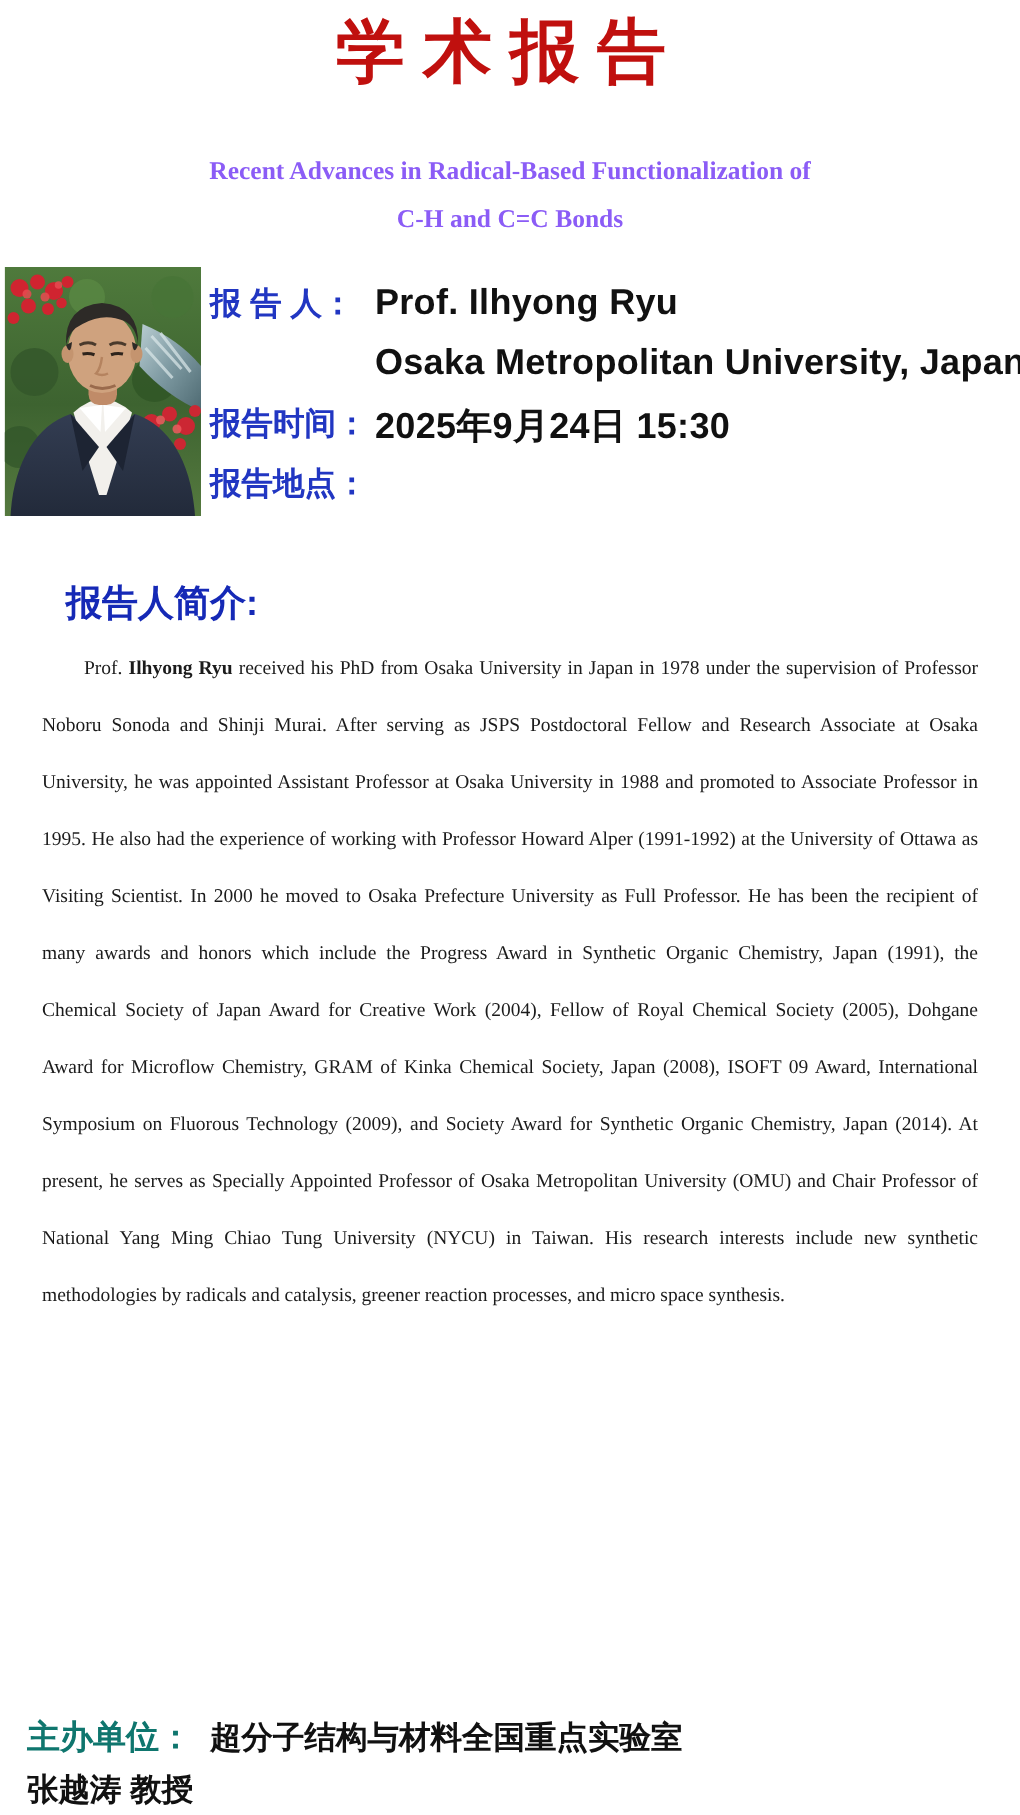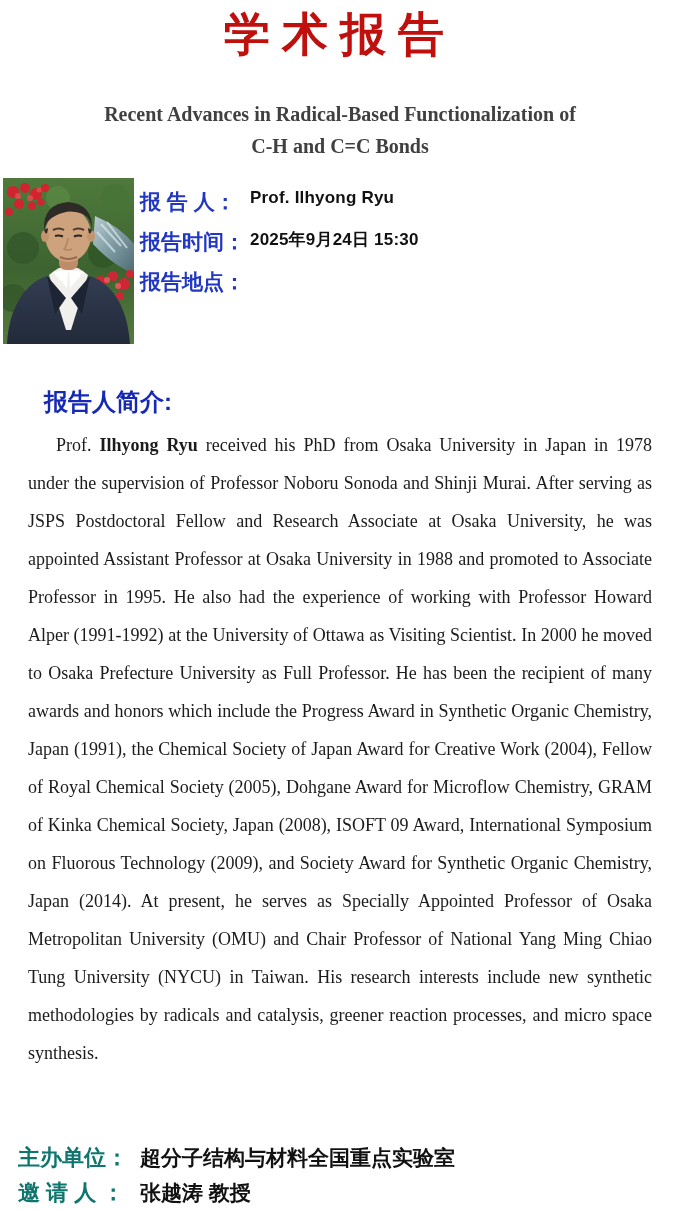--- a/index.html
+++ b/index.html
@@ -17,52 +17,52 @@
     text-align:center;
     font-size:46px;font-weight:900;
     letter-spacing:12px;
     color:#c0100e;
     font-family:"Liberation Sans",sans-serif;
   }
   .en-title{
     position:absolute;top:98px;left:0;width:680px;
     text-align:center;
     font-family:"Liberation Serif",serif;
-    font-weight:bold;font-size:20px;line-height:32px;
-    color:#404040;
+    font-weight:bold;font-size:17px;line-height:32px;
+    color:#8b5cf6;
   }
   
   .photo{
     position:absolute;left:3px;top:178px;
     width:131px;height:166px;
     overflow:hidden;
   }
   
   .info{
     position:absolute;left:140px;top:188px;width:540px;
   }
   .info-row{display:flex;height:40px;align-items:flex-start;}
   .info-label{
     width:110px;flex:0 0 110px;
     color:#2136c2;font-weight:bold;font-size:21px;
     white-space:nowrap;
   }
   .info-value{
-    color:#111111;font-weight:bold;font-size:17px;
+    color:#111111;font-weight:bold;font-size:24px;
     white-space:nowrap;letter-spacing:0.2px;
   }
   
   .bio-heading{
     position:absolute;left:44px;top:386px;
     color:#1529b6;font-weight:bold;font-size:24px;
   }
   .bio-paragraph{
     position:absolute;left:28px;top:426px;width:624px;
     font-family:"Liberation Serif",serif;
-    font-size:18px;line-height:38px;
+    font-size:13px;line-height:38px;
     text-align:justify;text-indent:28px;
     color:#1b1b1b;
   }
   .bio-paragraph b{font-weight:bold;}
   
   .footer{
     position:absolute;left:18px;top:1140px;width:650px;
   }
   .footer-row{display:flex;align-items:center;height:35px;}
   .footer-label{
@@ -174,35 +174,38 @@
       <path d="M57,79 Q65,83 74,79" stroke="#9a6a4c" stroke-width="2" fill="none"></path>
     </svg>
   </div>
 
   <div class="info">
     <div class="info-row">
       <span class="info-label">报 告 人：</span>
       <span class="info-value">Prof. Ilhyong Ryu</span>
     </div>
     <div class="info-row">
+      <span class="info-label"></span>
+      <span class="info-value">Osaka Metropolitan University, Japan</span>
+    </div>
+    <div class="info-row">
       <span class="info-label">报告时间：</span>
       <span class="info-value">2025年9月24日  15:30</span>
     </div>
     <div class="info-row">
       <span class="info-label">报告地点：</span>
     </div>
   </div>
 
   <div class="bio-heading">报告人简介:</div>
   <div class="bio-paragraph"><span>Prof. </span><b>Ilhyong Ryu</b><span>  received his PhD from Osaka University in Japan in 1978 under the supervision of Professor Noboru Sonoda and Shinji Murai. After serving as JSPS Postdoctoral Fellow and Research Associate at Osaka University, he was appointed Assistant Professor at Osaka University in 1988 and promoted to Associate Professor in 1995.  He also had the experience of working with Professor Howard Alper (1991-1992) at the University of Ottawa as Visiting Scientist. In 2000 he moved to Osaka Prefecture University as Full Professor. He has been the recipient of many awards and honors which include the Progress Award in Synthetic Organic Chemistry, Japan (1991), the Chemical Society of Japan Award for Creative Work (2004), Fellow of Royal Chemical Society (2005), Dohgane Award for Microflow Chemistry, GRAM of Kinka Chemical Society, Japan (2008), ISOFT 09 Award, International Symposium on Fluorous Technology (2009), and Society Award for Synthetic Organic Chemistry, Japan (2014).  At present, he serves as Specially Appointed Professor of Osaka Metropolitan University (OMU) and Chair Professor of National Yang Ming Chiao Tung University (NYCU) in Taiwan. His research interests include new synthetic methodologies by radicals and catalysis, greener reaction processes, and micro space synthesis.</span></div>
 
   <div class="footer">
     <div class="footer-row">
       <span class="footer-label">主办单位：</span>
       <span class="footer-value">超分子结构与材料全国重点实验室</span>
     </div>
     <div class="footer-row">
-      <span class="footer-label">邀 请 人 ：</span>
       <span class="footer-value">张越涛 教授</span>
     </div>
   </div>
 
 </div>
 
 </body></html>

